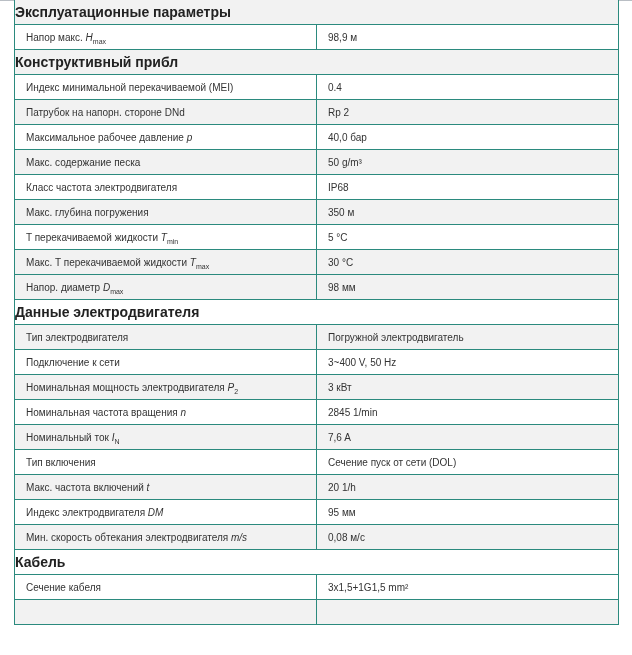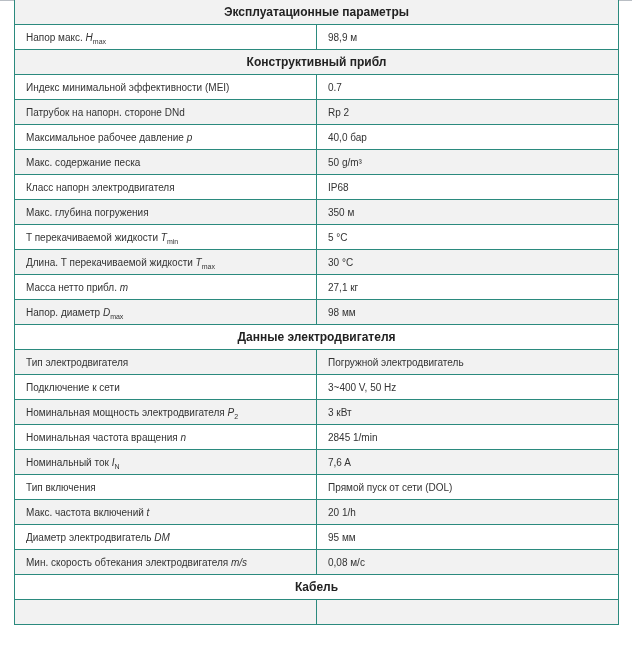--- a/index.html
+++ b/index.html
@@ -7,21 +7,21 @@
          font-family: "Liberation Sans", "DejaVu Sans", sans-serif; }
   .topline { position: absolute; left: 0; top: 0; width: 632px; height: 1px; background: #b9bec4; }
   .wrap { position: absolute; left: 14px; top: 0; width: 605px; }
   table { border-collapse: collapse; width: 605px; table-layout: fixed; }
   td { height: 24px; padding: 0 0 0 11px; font-size: 10px; color: #333333;
        border: 1px solid #2b8a7e; vertical-align: middle; white-space: nowrap; overflow: hidden; }
   td.lbl { width: 354px; }
   td.val { width: 226px; }
   tr.gray td { background: #f2f2f2; }
   tr.white td { background: #ffffff; }
-  td.section { text-align: center; font-weight: bold; color: #222; padding-left: 0; font-size: 12px; }
+  td.section { font-weight: bold; color: #222; padding-left: 0; font-size: 14px; }
   tr.first td { border-top: none; }
   sub { font-size: 7px; vertical-align: -3px; line-height: 0; }
   .ital { font-style: italic; }
 </style>
 </head>
 <body>
 
 <div class="topline"></div>
 <div class="wrap">
   <table>
@@ -30,54 +30,50 @@
           <td colspan="2" class="section">Эксплуатационные параметры</td>
         </tr>
         <tr class="white">
           <td class="lbl"><span>Напор макс. </span><span class="ital">H</span><sub>max</sub></td>
           <td class="val">98,9 м</td>
         </tr>
         <tr class="gray">
           <td colspan="2" class="section">Конструктивный прибл</td>
         </tr>
         <tr class="white">
-          <td class="lbl"><span>Индекс минимальной эффективности (MEI)</span></td>
-          <td class="val">0.7</td>
+          <td class="lbl"><span>Индекс минимальной перекачиваемой (MEI)</span></td>
+          <td class="val">0.4</td>
         </tr>
         <tr class="gray">
           <td class="lbl"><span>Патрубок на напорн. стороне DNd</span></td>
           <td class="val">Rp 2</td>
         </tr>
         <tr class="white">
           <td class="lbl"><span>Максимальное рабочее давление </span><span class="ital">p</span></td>
           <td class="val">40,0 бар</td>
         </tr>
         <tr class="gray">
           <td class="lbl"><span>Макс. содержание песка</span></td>
           <td class="val">50 g/m³</td>
         </tr>
         <tr class="white">
-          <td class="lbl"><span>Класс напорн электродвигателя</span></td>
+          <td class="lbl"><span>Класс частота электродвигателя</span></td>
           <td class="val">IP68</td>
         </tr>
         <tr class="gray">
           <td class="lbl"><span>Макс. глубина погружения</span></td>
           <td class="val">350 м</td>
         </tr>
         <tr class="white">
           <td class="lbl"><span>T перекачиваемой жидкости </span><span class="ital">T</span><sub>min</sub></td>
           <td class="val">5 °C</td>
         </tr>
         <tr class="gray">
-          <td class="lbl"><span>Длина. T перекачиваемой жидкости </span><span class="ital">T</span><sub>max</sub></td>
+          <td class="lbl"><span>Макс. T перекачиваемой жидкости </span><span class="ital">T</span><sub>max</sub></td>
           <td class="val">30 °C</td>
-        </tr>
-        <tr class="white">
-          <td class="lbl"><span>Масса нетто прибл. </span><span class="ital">m</span></td>
-          <td class="val">27,1 кг</td>
         </tr>
         <tr class="gray">
           <td class="lbl"><span>Напор. диаметр </span><span class="ital">D</span><sub>max</sub></td>
           <td class="val">98 мм</td>
         </tr>
         <tr class="white">
           <td colspan="2" class="section">Данные электродвигателя</td>
         </tr>
         <tr class="gray">
           <td class="lbl"><span>Тип электродвигателя</span></td>
@@ -94,36 +90,40 @@
         <tr class="white">
           <td class="lbl"><span>Номинальная частота вращения </span><span class="ital">n</span></td>
           <td class="val">2845 1/min</td>
         </tr>
         <tr class="gray">
           <td class="lbl"><span>Номинальный ток </span><span class="ital">I</span><sub>N</sub></td>
           <td class="val">7,6 A</td>
         </tr>
         <tr class="white">
           <td class="lbl"><span>Тип включения</span></td>
-          <td class="val">Прямой пуск от сети (DOL)</td>
+          <td class="val">Сечение пуск от сети (DOL)</td>
         </tr>
         <tr class="gray">
           <td class="lbl"><span>Макс. частота включений </span><span class="ital">t</span></td>
           <td class="val">20 1/h</td>
         </tr>
         <tr class="white">
-          <td class="lbl"><span>Диаметр электродвигатель </span><span class="ital">DM</span></td>
+          <td class="lbl"><span>Индекс электродвигателя </span><span class="ital">DM</span></td>
           <td class="val">95 мм</td>
         </tr>
         <tr class="gray">
           <td class="lbl"><span>Мин. скорость обтекания электродвигателя </span><span class="ital">m/s</span></td>
           <td class="val">0,08 м/с</td>
         </tr>
         <tr class="white">
           <td colspan="2" class="section">Кабель</td>
+        </tr>
+        <tr class="white">
+          <td class="lbl"><span>Сечение кабеля</span></td>
+          <td class="val">3x1,5+1G1,5 mm²</td>
         </tr>
         <tr class="gray">
           <td class="lbl"></td>
           <td class="val"></td>
         </tr>
       </tbody>
   </table>
 </div>
 
 </body></html>

